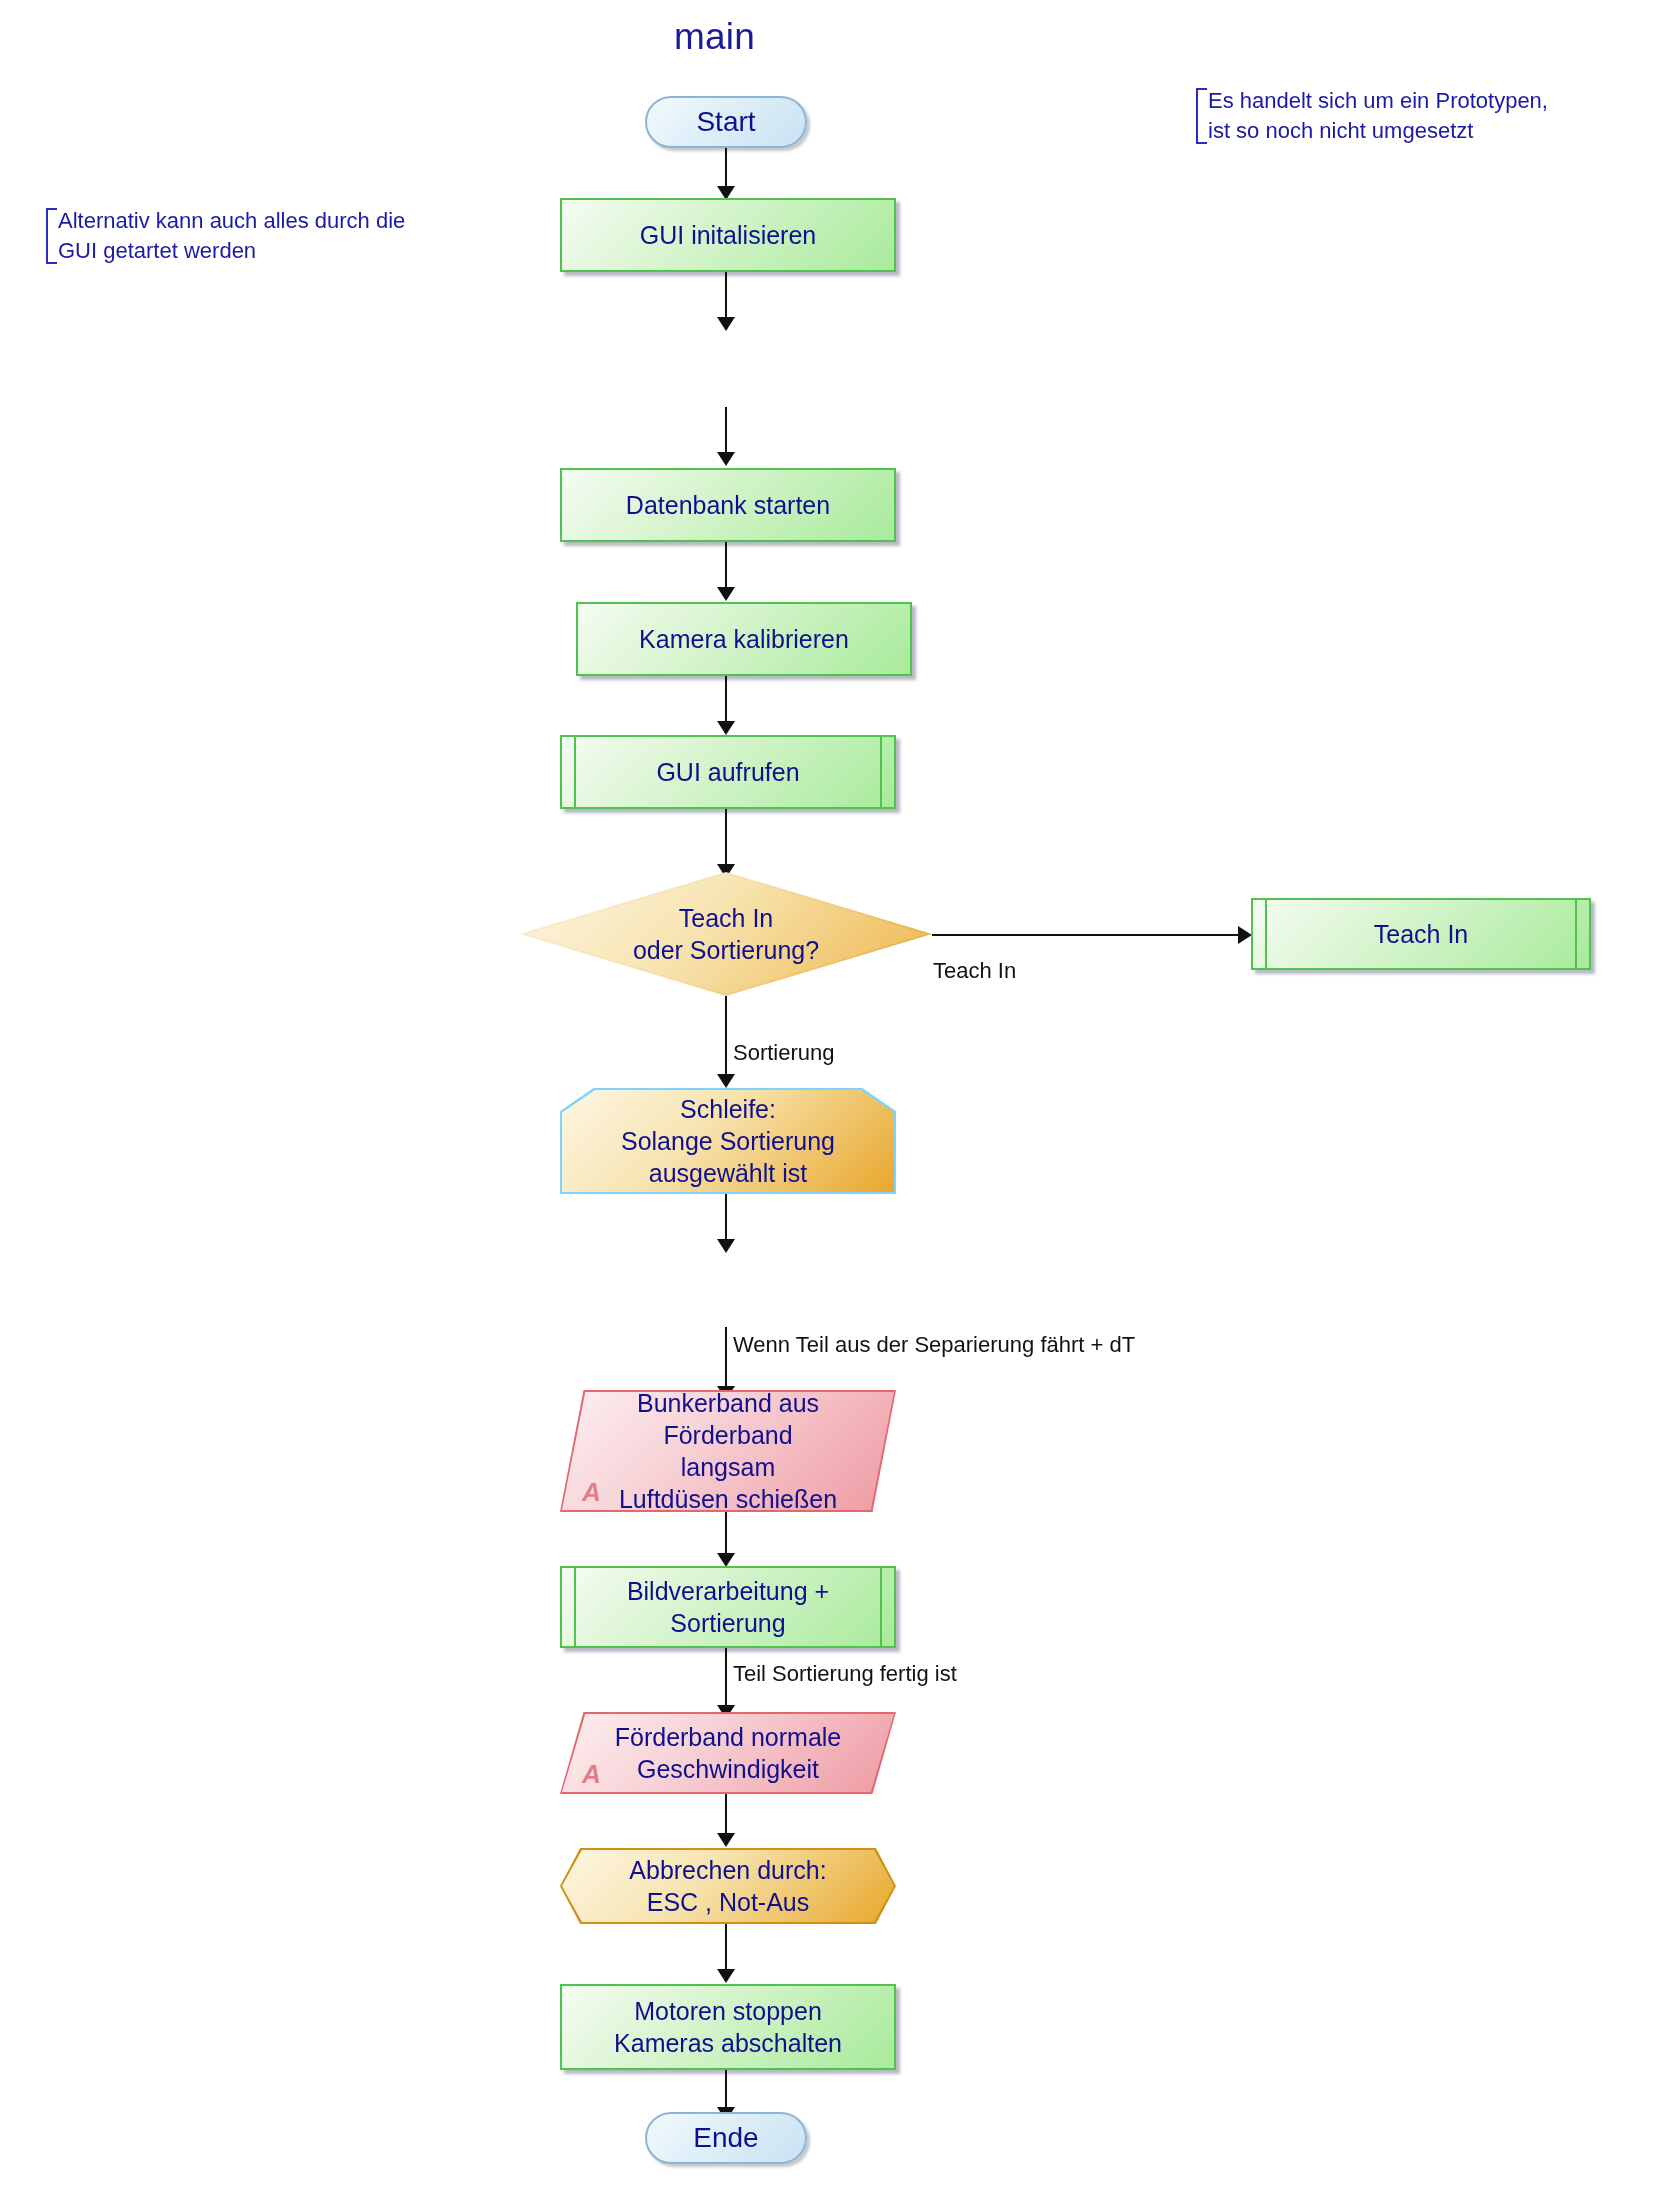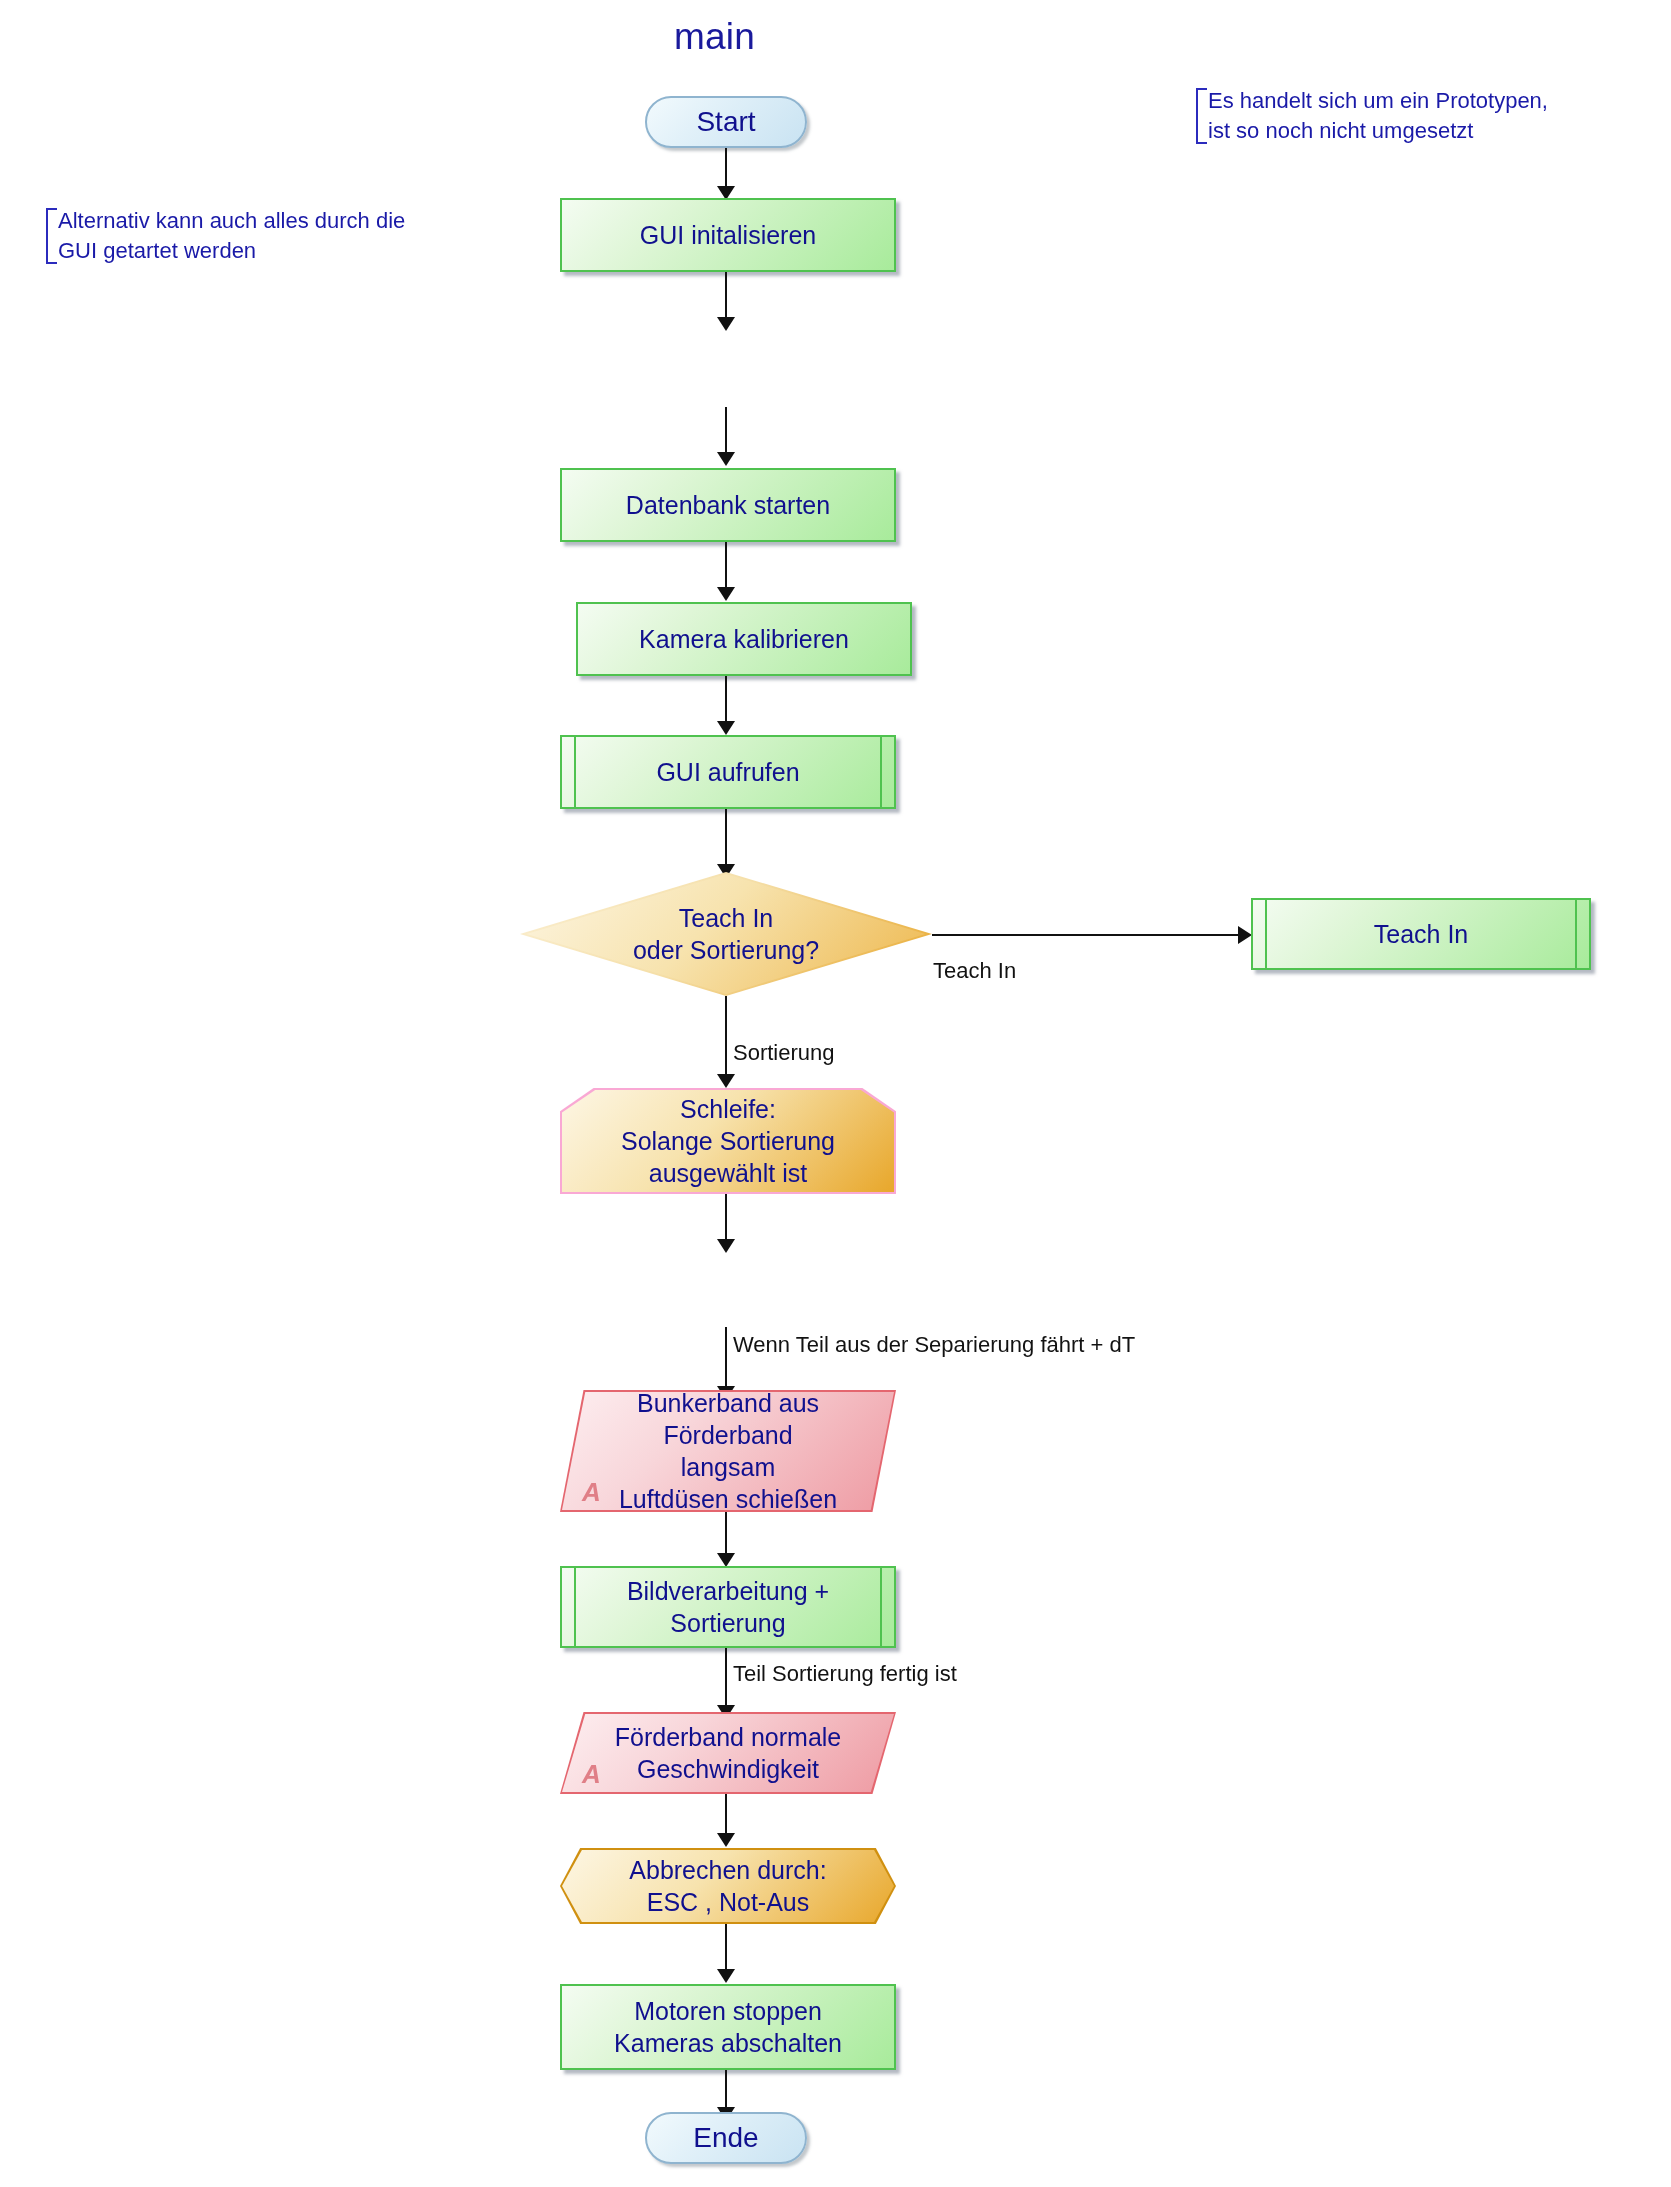--- a/index.html
+++ b/index.html
@@ -68,21 +68,21 @@
     filter:drop-shadow(4px 4px 2px rgba(120,130,145,.55));
   }
   .decision .dinner{
     position:absolute;left:0;top:0;right:0;bottom:0;
     background:linear-gradient(135deg,#fdf6e4 0%,#f7e3ae 45%,#edb548 100%);
     clip-path:polygon(50% 1.6%,98.4% 50%,50% 98.4%,1.6% 50%);
   }
 
   
   .loopshape{
-    background:#f9a8d4;
+    background:#7dd3fc;
     clip-path:polygon(10% 0,90% 0,100% 22%,100% 100%,0 100%,0 22%);
     filter:drop-shadow(4px 4px 2px rgba(120,130,145,.55));
   }
   .loopshape .linner{
     position:absolute;left:2px;top:2px;right:2px;bottom:2px;
     background:linear-gradient(135deg,#fdf6e4 0%,#f7e3ae 42%,#e8a72b 100%);
     clip-path:polygon(10% 0,90% 0,100% 22%,100% 100%,0 100%,0 22%);
   }
 
   

